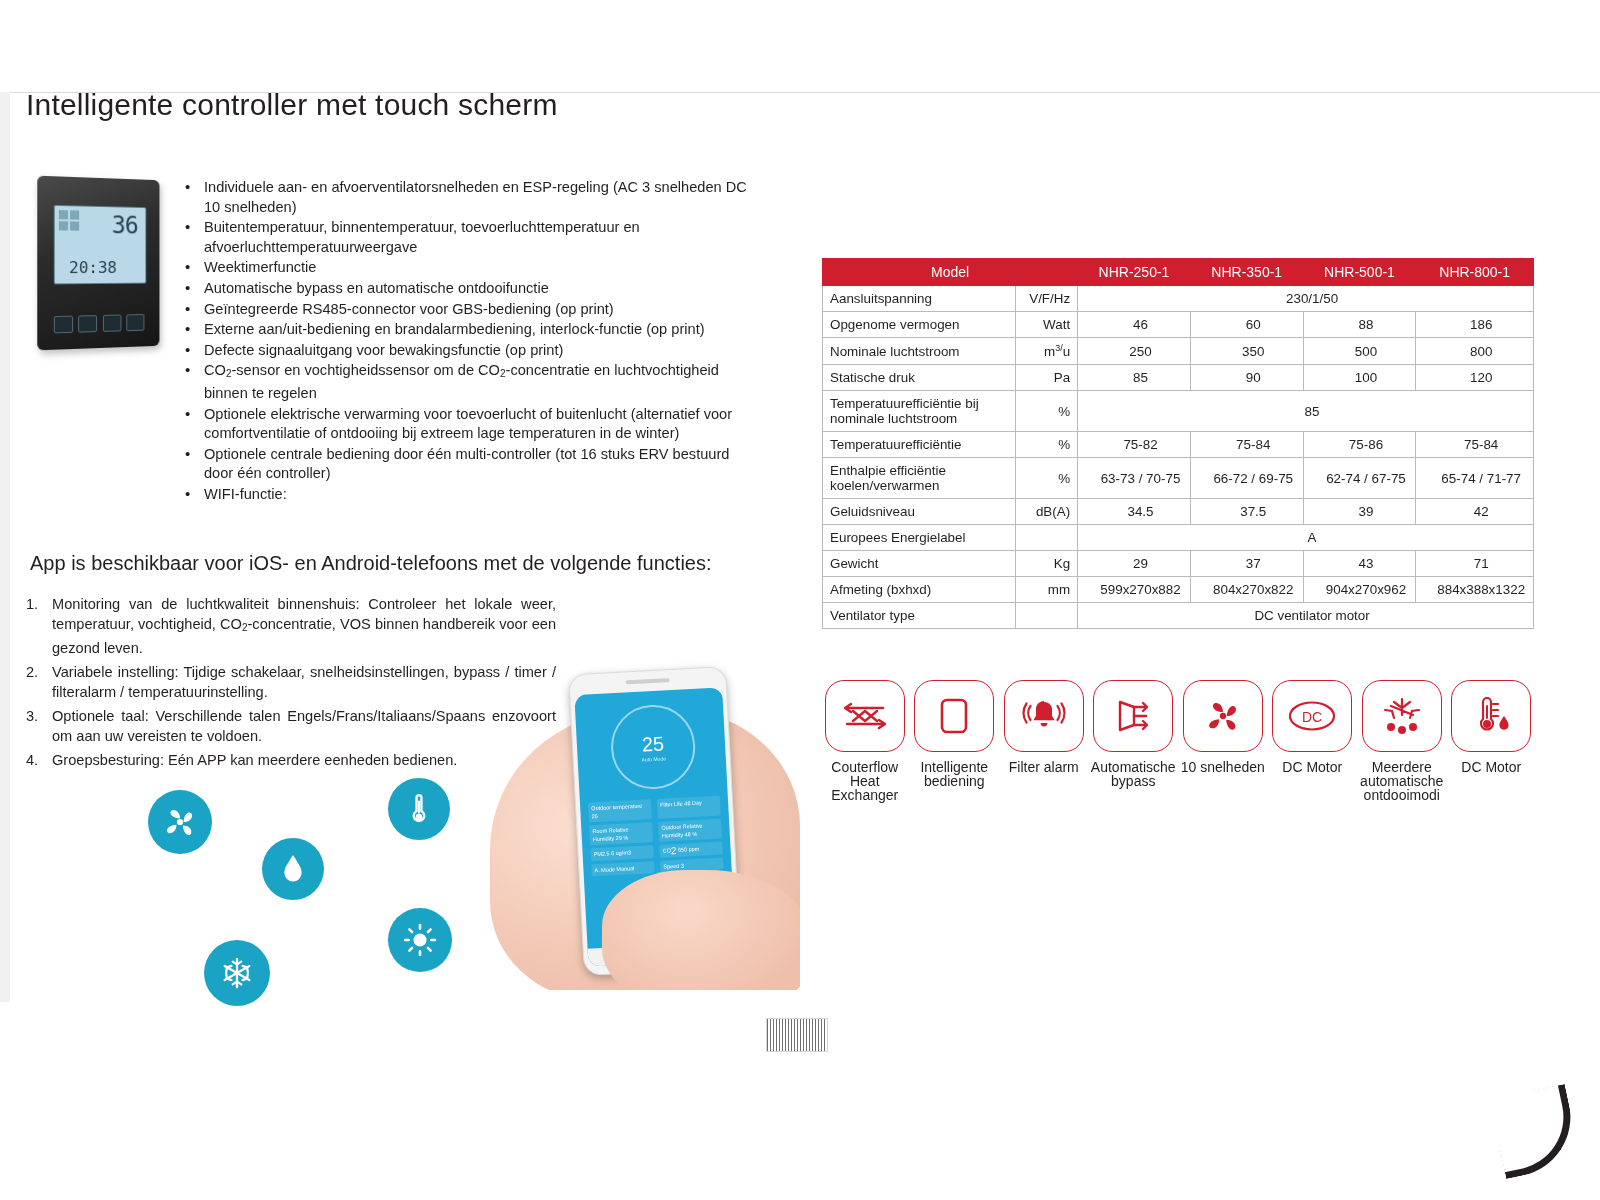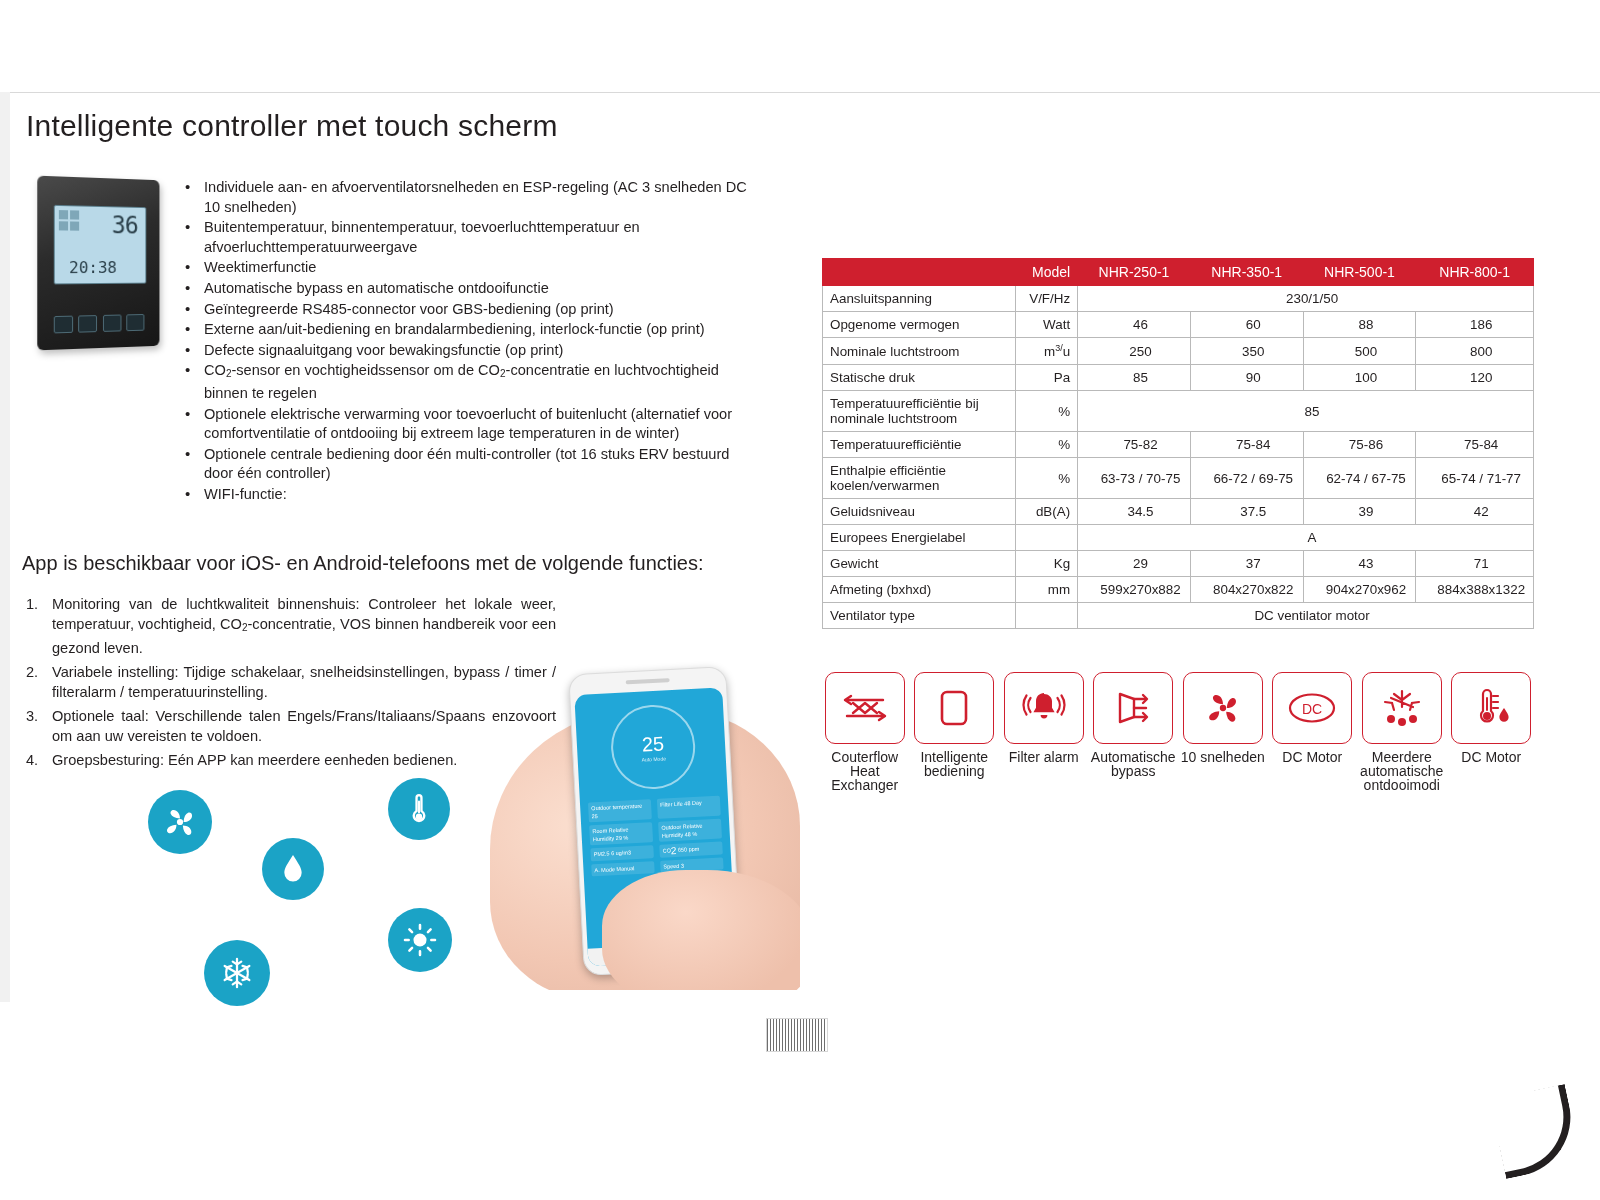--- a/index.html
+++ b/index.html
@@ -30,21 +30,21 @@
   }
   .leftstrip {
     position: absolute;
     left: 0; top: 92px;
     width: 10px; height: 910px;
     background: #f1f1f1;
   }
 
   h1.title {
     position: absolute;
-    left: 26px; top: 109px;
+    left: 26px; top: 88px;
     font-size: 30px;
     font-weight: normal;
     color: #231f20;
     letter-spacing: 0.2px;
     margin: 0;
   }
 
   
   .controller {
     position: absolute;
@@ -126,21 +126,21 @@
     content: "\2022";
     position: absolute;
     left: 3px; top: -1px;
     font-size: 15px;
   }
   sub { font-size: 10px; vertical-align: -2px; }
 
   
   h2.subtitle {
     position: absolute;
-    left: 22px; top: 552px;
+    left: 30px; top: 552px;
     margin: 0;
     font-size: 20px;
     font-weight: normal;
     color: #231f20;
   }
   ol.applist {
     position: absolute;
     left: 26px; top: 594px;
     width: 530px;
     margin: 0;
@@ -282,21 +282,21 @@
     vertical-align: middle;
     color: #231f20;
     font-weight: normal;
   }
   table.spec thead th {
     background: #cf1f2e;
     color: #ffffff;
     border-color: #cf1f2e;
     font-size: 14px;
   }
-  table.spec thead th.lbl { text-align: right; }
+  table.spec thead th.lbl { text-align: center; }
   table.spec td.lbl {
     text-align: left;
     width: 268px;
   }
   table.spec td.unit {
     text-align: right;
     width: 58px;
     white-space: nowrap;
   }
   table.spec td.val { width: 93px; padding-left: 20px; }
@@ -306,23 +306,23 @@
   .features {
     position: absolute;
     left: 820px; top: 672px;
     width: 716px;
     display: flex;
     justify-content: space-between;
   }
   .feature { width: 96px; text-align: center; }
   .feature .box {
     width: 78px; height: 70px;
-    margin: 0 auto;
+    margin: 8px auto;
     border: 1.5px solid #cf1f2e;
-    border-radius: 10px;
+    border-radius: 19px;
     display: flex;
     align-items: center;
     justify-content: center;
     color: #15803d;
   }
   .feature .cap {
     margin-top: 6px;
     font-size: 14px;
     line-height: 14px;
     color: #231f20;

